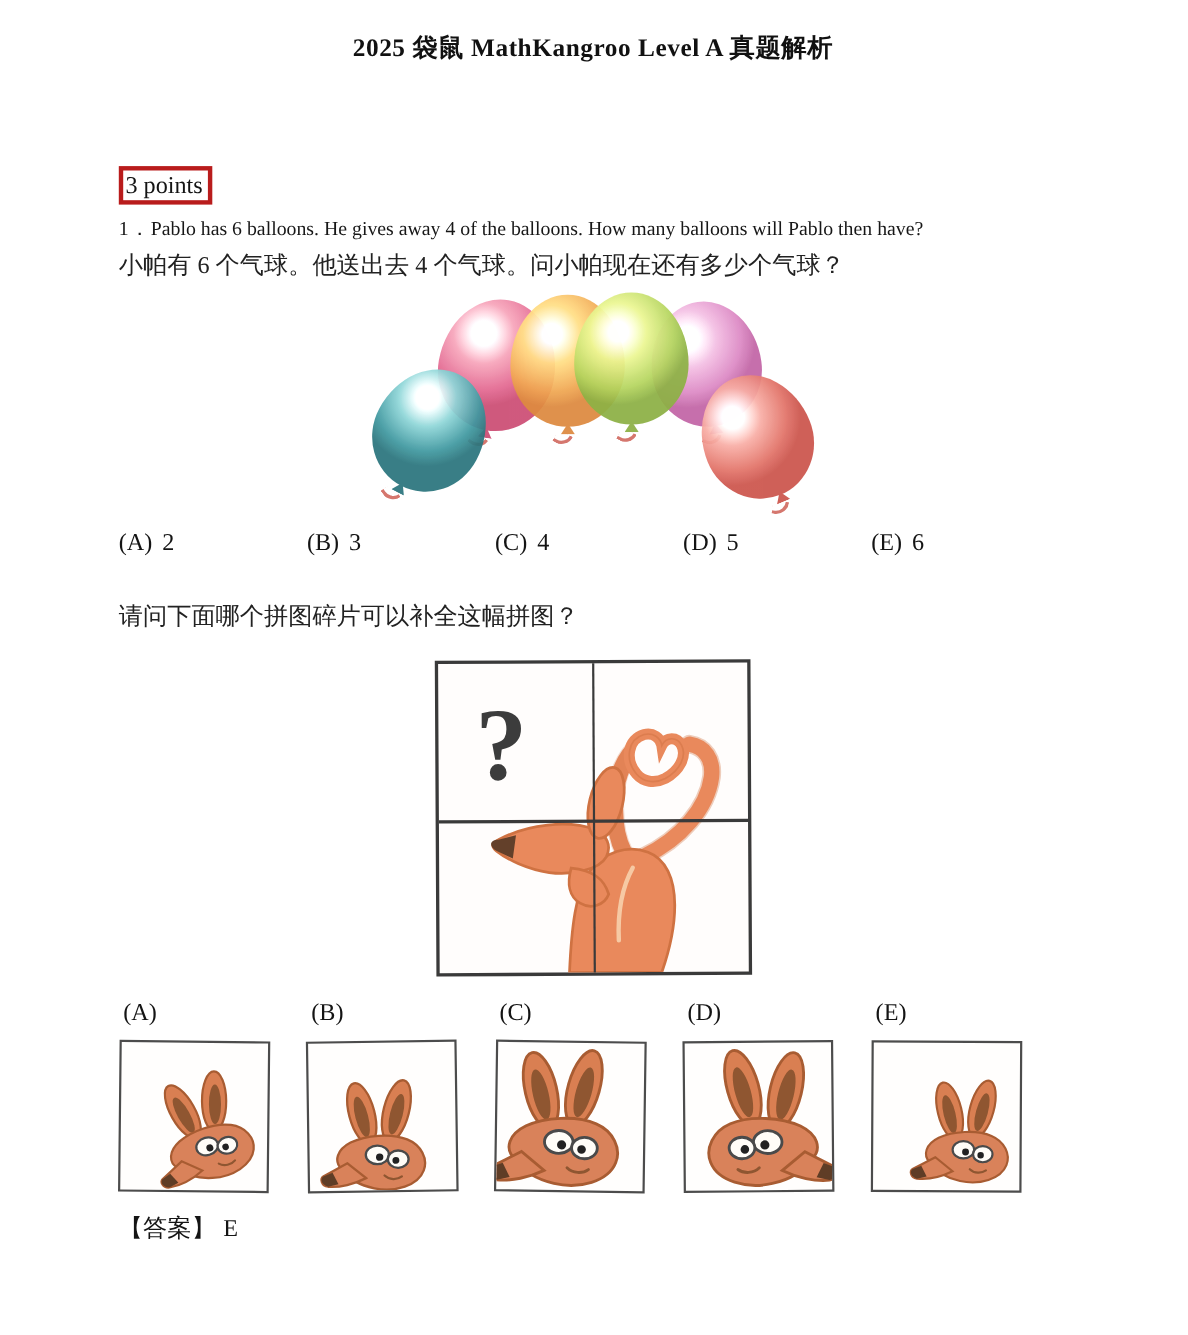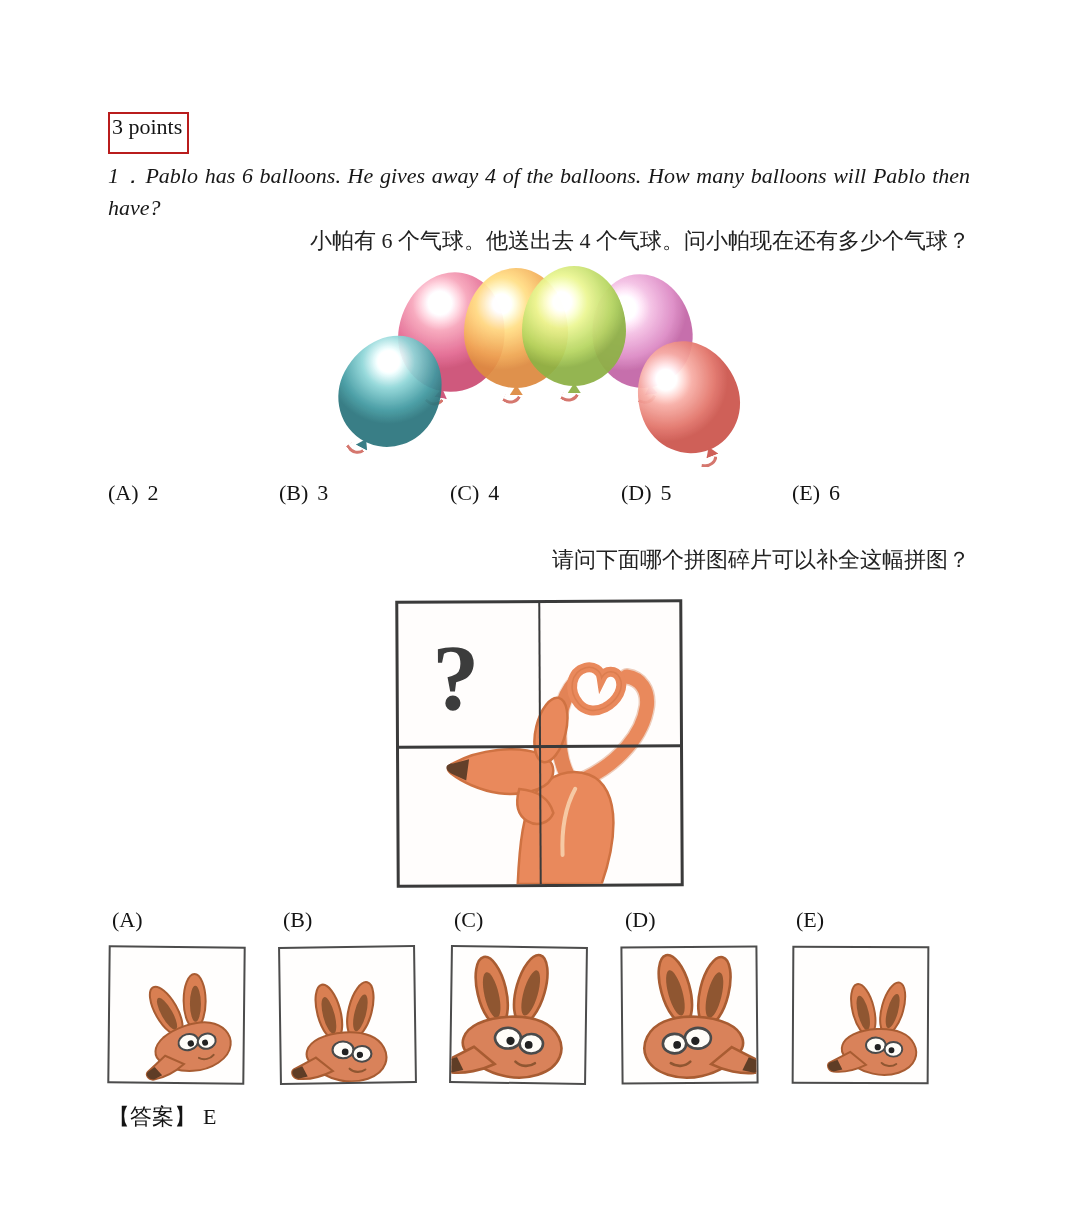--- a/index.html
+++ b/index.html
@@ -7,26 +7,26 @@
   body { font-family:"Liberation Serif", serif; color:#1e1e1e; }
   .page {
     position:relative; width:1080px; height:1214px; margin:0 auto;
     background:#ffffff; padding:20px 110px 10px 108px; overflow:hidden;
   }
   .doc-title {
     text-align:center; font-size:23px; font-weight:bold; letter-spacing:.5px;
     color:#111; margin-top:8px;
   }
   .points-box {
-    display:inline-block; border:2px solid #b91c1c; font-size:22px;
-    padding:0 5px 12px 2px; margin-top:92px; color:#141414;
-  }
-  .q-para { font-size:22px; line-height:32px; margin-top:6px; text-align:justify; color:#171717;font-style:italic; }
+    display:inline-block; border:4px solid #b91c1c; font-size:22px;
+    padding:0 5px 1px 2px; margin-top:92px; color:#141414;
+  }
+  .q-para { font-size:18px; line-height:32px; margin-top:6px; text-align:justify; color:#171717; }
   .q-para .qnum { letter-spacing:1px; }
-  .q-zh { font-size:22px; line-height:32px; text-align:right; margin-top:1px; color:#222; }
+  .q-zh { font-size:22px; line-height:32px; text-align:left; margin-top:1px; color:#222; }
 
   
   .balloons {
     position:relative; width:402px; height:188px; margin:9px auto 0 auto;
     filter:saturate(.82) brightness(1.04); 
   }
   .balloon { position:absolute; width:100px; height:114px;
     border-radius:50% 50% 50% 50% / 54% 54% 46% 46%; opacity:.93; }
   .balloon .knot { position:absolute; bottom:-7px; left:44%; width:13px; height:10px;
     clip-path:polygon(50% 0, 0 100%, 100% 100%); }
@@ -89,20 +89,21 @@
   .card:nth-child(5) .frame { transform:rotate(.3deg); }
   .frame svg { width:100%; height:100%; display:block; }
   .defs-holder { position:absolute; width:0; height:0; overflow:hidden; }
   .q2-answer { margin-top:18px; }
 </style>
 </head>
 <body>
 
 <div class="page">
 
+  <div class="doc-title">2025 袋鼠 MathKangroo Level A 真题解析</div>
 
   <div class="points-box">3 points</div>
 
   
   <p class="q-para"><span class="qnum">1．</span><span>Pablo has 6 balloons. He gives away 4 of the balloons. How many balloons will Pablo then have?</span></p>
   <p class="q-zh">小帕有 6 个气球。他送出去 4 个气球。问小帕现在还有多少个气球？</p>
 
   <div class="balloons">
     <div class="balloon b-pink">
         <i class="knot"></i>

